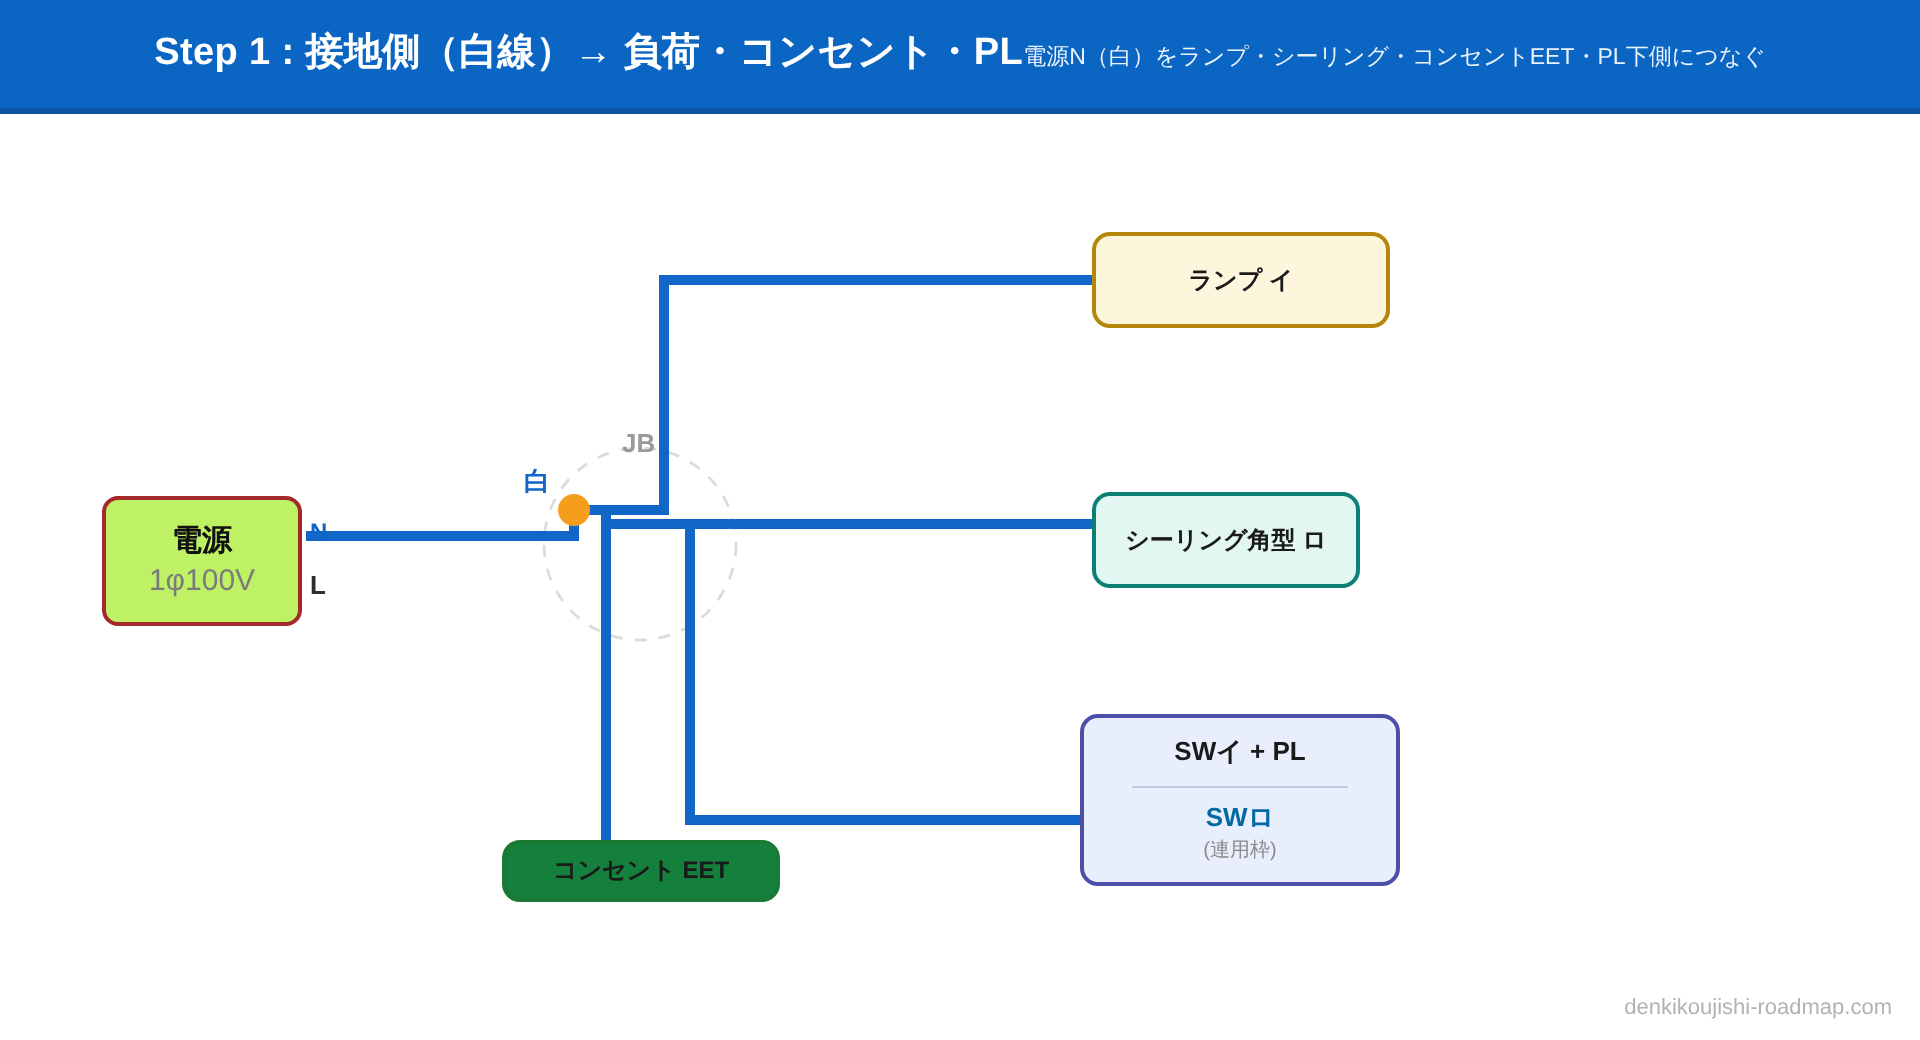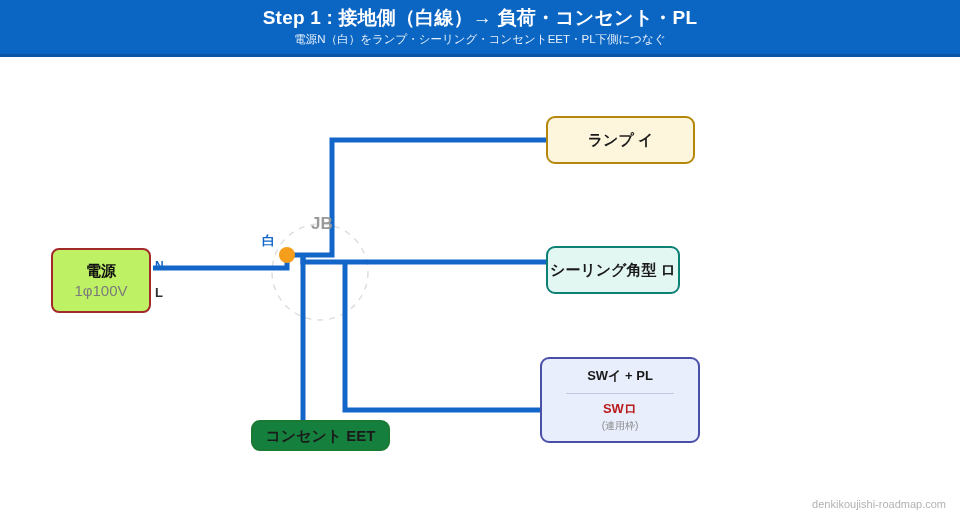--- a/index.html
+++ b/index.html
@@ -21,21 +21,21 @@
   
   #header {
     position: absolute;
     left: 0; top: 0;
     width: 960px;
     height: 57px;
     background: #0b66c3;
     border-bottom: 3px solid #0a55a5;
     box-sizing: border-box;
     display: flex;
-    flex-direction: column;
+    flex-direction: row;
     align-items: center;
     justify-content: center;
   }
   #header-title {
     color: #ffffff;
     font-size: 19px;
     font-weight: bold;
     letter-spacing: 0.2px;
     line-height: 1.1;
     white-space: nowrap;
@@ -62,21 +62,21 @@
   .node {
     position: absolute;
     box-sizing: border-box;
     display: flex;
     flex-direction: column;
     align-items: center;
     justify-content: center;
     text-align: center;
   }
   .node-title {
-    font-size: 15px;
+    font-size: 12px;
     font-weight: bold;
     line-height: 1.2;
     color: #1a1a1a;
   }
   .node-sub {
     font-size: 15px;
     color: #7b7b7b;
     margin-top: 3px;
     line-height: 1.1;
   }
@@ -126,21 +126,21 @@
   }
   #sw-divider {
     width: 108px;
     height: 1px;
     background: #c3c9de;
     margin: 9px 0 8px 0;
   }
   #node-switch .sw-mid {
     font-size: 13px;
     font-weight: bold;
-    color: #b91c1c;
+    color: #0369a1;
     line-height: 1.1;
   }
   #node-switch .sw-note {
     font-size: 10px;
     color: #8a8a8a;
     margin-top: 4px;
     line-height: 1.1;
   }
 
   
@@ -174,21 +174,21 @@
   #label-shiro {
     left: 262px; top: 234px;
     color: #1266c8;
     font-weight: bold;
     font-size: 13px;
   }
   #label-jb {
     left: 311px; top: 215px;
     color: #9a9a9a;
     font-weight: bold;
-    font-size: 17px;
+    font-size: 13px;
   }
 
   
   #watermark {
     position: absolute;
     right: 14px; bottom: 10px;
     color: #b2b2b2;
     font-size: 11px;
     line-height: 1;
     white-space: nowrap;

